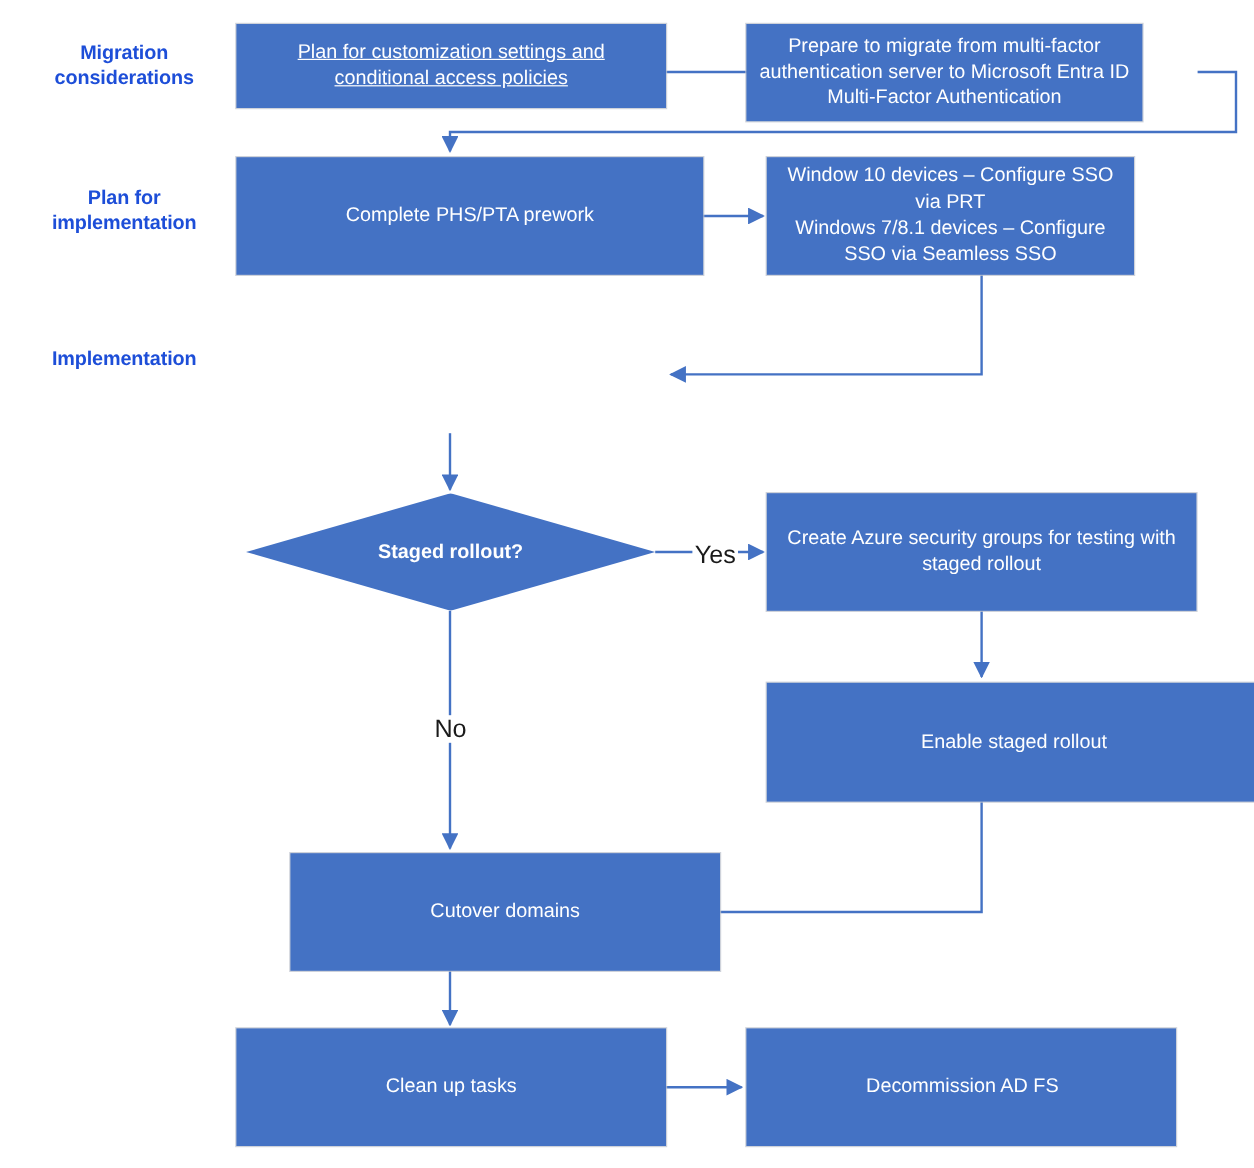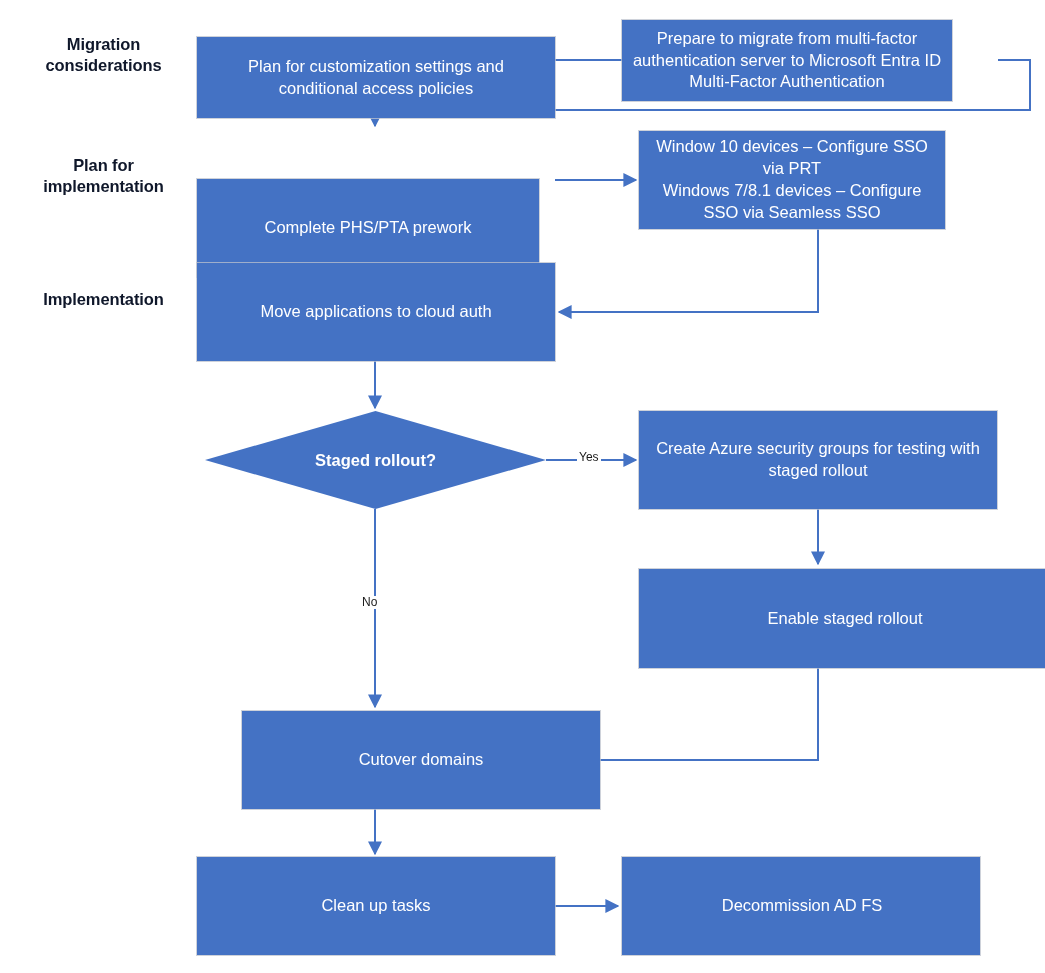--- a/index.html
+++ b/index.html
@@ -14,21 +14,21 @@
   #canvas {
     position: relative;
     width: 1045px;
     height: 973px;
     background: #ffffff;
     overflow: hidden;
   }
   
   .phase-label {
     position: absolute;
-    color: #0f172a;
+    color: #1d4ed8;
     font-weight: bold;
     font-size: 16.5px;
     line-height: 1.28;
     text-align: center;
     white-space: pre-line;
     letter-spacing: -0.1px;
   }
   
   .node {
     position: absolute;
@@ -72,21 +72,21 @@
     left: 0;
     top: 0;
     width: 1045px;
     height: 973px;
     pointer-events: none;
   }
   
   .edge-label {
     position: absolute;
     color: #1a1a1a;
-    font-size: 12px;
+    font-size: 21px;
     background: #ffffff;
     padding: 0 2px;
     line-height: 1.1;
   }
 </style>
 </head>
 <body>
 
 <div id="canvas">
 
@@ -123,30 +123,29 @@
   </svg>
 
   <div class="phase-label" style="left:16px; top:34px; width:175px;">Migration
 considerations</div>
 
   <div class="phase-label" style="left:16px; top:155px; width:175px;">Plan for
 implementation</div>
 
   <div class="phase-label" style="left:16px; top:289px; width:175px;">Implementation</div>
 
-  <div class="node" style="left:197px; top:37px; width:358px; height:81px;">Plan for customization settings and conditional access policies</div>
+  <div class="node" style="left:197px; top:20px; width:358px; height:70px;text-decoration:underline;">Plan for customization settings and conditional access policies</div>
 
   <div class="node" style="left:622px; top:20px; width:330px; height:81px;">Prepare to migrate from multi-factor authentication server to Microsoft Entra ID Multi-Factor Authentication</div>
 
-  <div class="node" style="left:197px; top:131px; width:342px; height:98px;margin-top:48px;">Complete PHS/PTA prework</div>
+  <div class="node" style="left:197px; top:131px; width:389px; height:98px;">Complete PHS/PTA prework</div>
 
   <div class="node" style="left:639px; top:131px; width:306px; height:98px;">Window 10 devices – Configure SSO via PRT
 Windows 7/8.1 devices – Configure SSO via Seamless SSO</div>
 
-  <div class="node" style="left:197px; top:263px; width:358px; height:98px;">Move applications to cloud auth</div>
 
   <div class="decision-wrap" style="left:205px; top:411px; width:341px; height:98px;">
     <div class="decision-shape"></div>
     <div class="decision-text">Staged rollout?</div>
   </div>
 
   <div class="node" style="left:639px; top:411px; width:358px; height:98px;">Create Azure security groups for testing with staged rollout</div>
 
   <div class="node" style="left:639px; top:569px; width:412px; height:99px;">Enable staged rollout</div>
 

